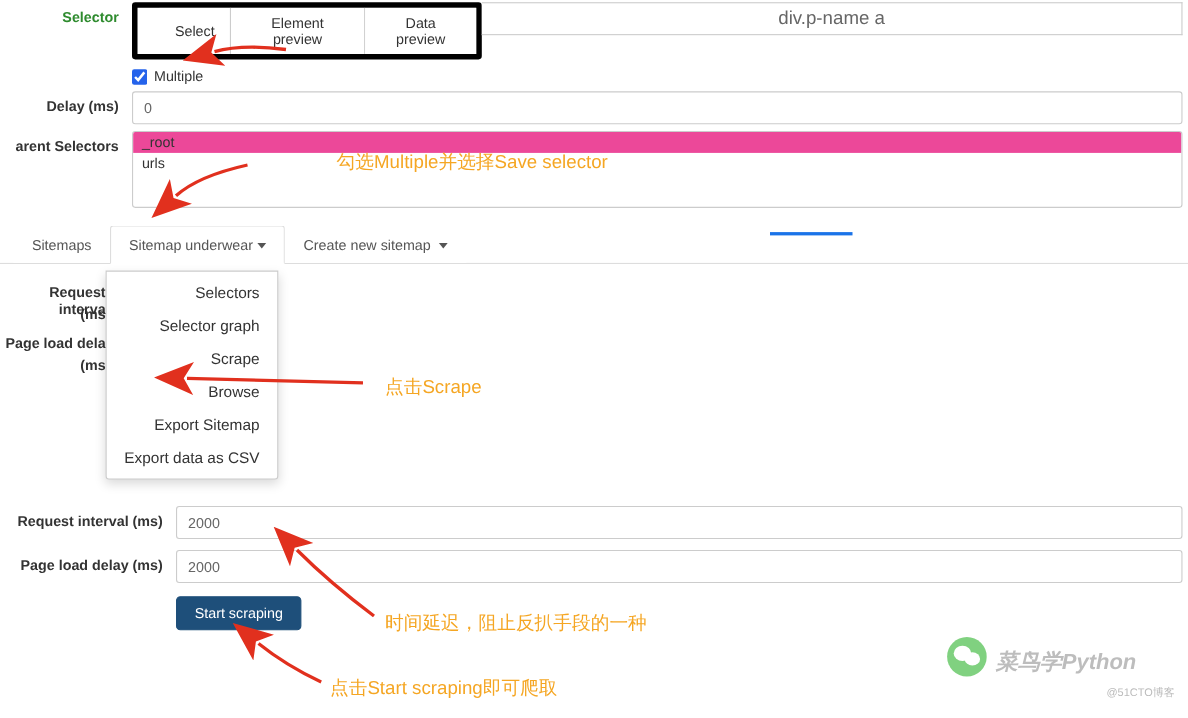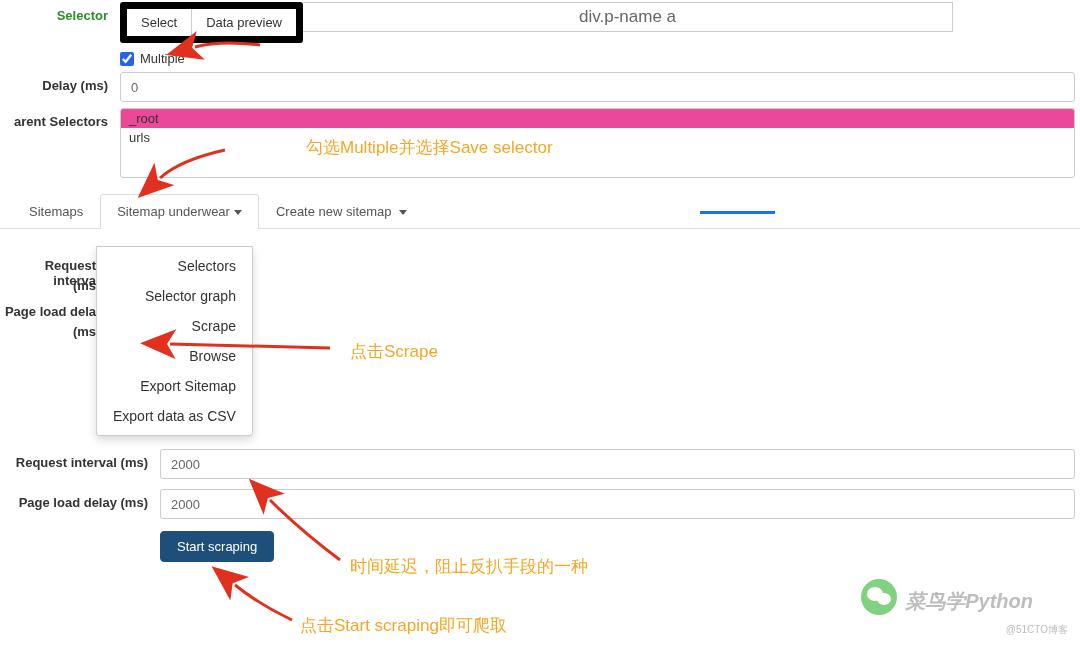--- a/index.html
+++ b/index.html
@@ -3,21 +3,21 @@
 <meta charset="utf-8">
 <style>
 * { box-sizing: border-box; margin: 0; padding: 0; font-family: Arial, "Microsoft YaHei", sans-serif; }
 body { background: #fff; font-size: 13px; color: #333; width: 1080px; height: 653px; position: relative; overflow: hidden; }
 
 .row { display: flex; align-items: flex-start; margin-bottom: 6px; }
 .label-col { width: 120px; text-align: right; padding-right: 12px; padding-top: 6px; font-weight: bold; color: #333; font-size: 13px; }
 .label-col.green { color: #2e8b2e; font-weight: bold; }
 .field-col { flex: 1; padding-right: 5px; }
 
-.tab-buttons { display: inline-flex; border: 7px solid #000000; border-radius: 3px; overflow: hidden; }
+.tab-buttons { display: inline-flex; border: 5px solid #000000; border-radius: 3px; overflow: hidden; padding-left: 20px; }
 .tab-buttons button { background: #fff; border: none; border-right: 1px solid #ccc; padding: 6px 14px; font-size: 13px; cursor: pointer; color: #333; }
 .tab-buttons button:last-child { border-right: none; }
 .selector-input { display: inline-block; border: 1px solid #ccc; border-left: none; padding: 6px 10px; width: 650px; height: 30px; vertical-align: top; font-size: 17px; color: #666; text-align: center; }
 
 .checkbox-row { display: flex; align-items: center; gap: 6px; margin-top: 2px; }
 .checkbox-row input { width: 14px; height: 14px; accent-color: #2563eb; }
 
 .text-input { width: 100%; border: 1px solid #ccc; border-radius: 3px; padding: 6px 10px; font-size: 13px; color: #666; height: 30px; }
 
 .listbox { width: 100%; border: 1px solid #ccc; border-radius: 3px; overflow: hidden; }
@@ -55,20 +55,21 @@
 </style>
 </head>
 <body>
 
 <div style="padding-top:2px;">
   <div class="row">
     <div class="label-col green">Selector</div>
     <div class="field-col" style="display:flex;">
       <div class="tab-buttons">
         <button>Select</button>
+        <button>Element preview</button>
         <button>Data preview</button>
       </div>
       <input class="selector-input" value="div.p-name a" style="">
     </div>
   </div>
 
   <div class="row">
     <div class="label-col"></div>
     <div class="field-col">
       <div class="checkbox-row">

